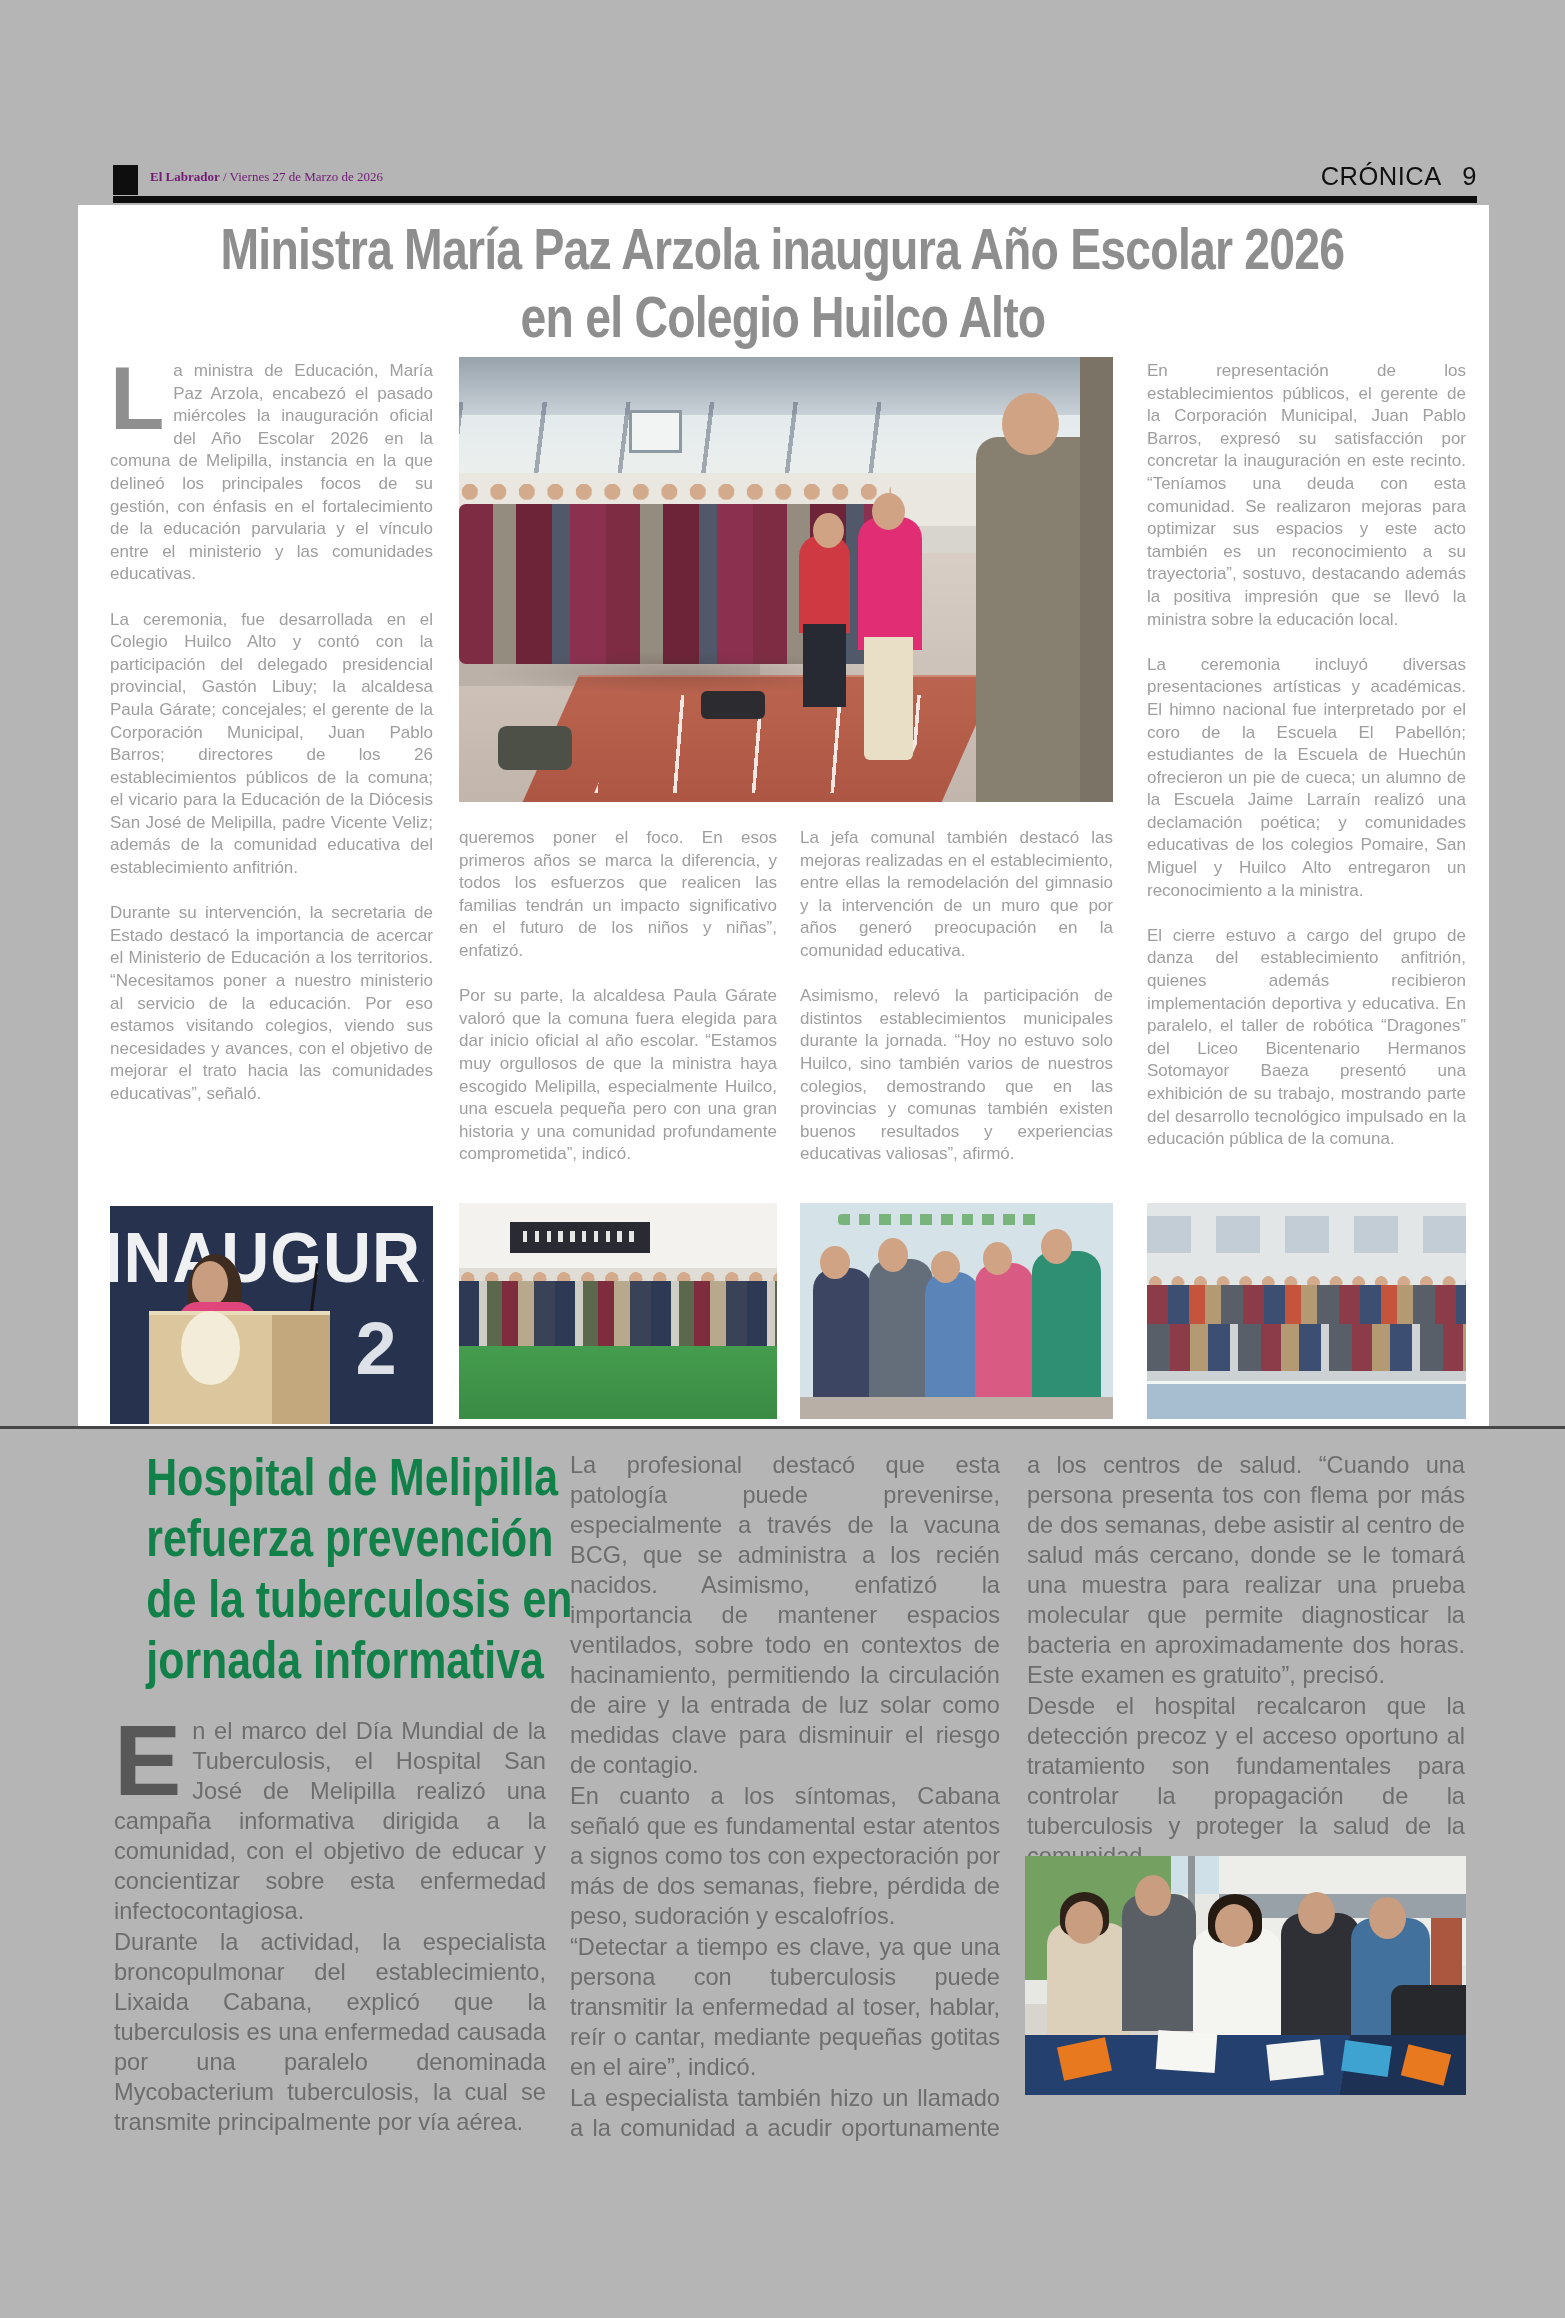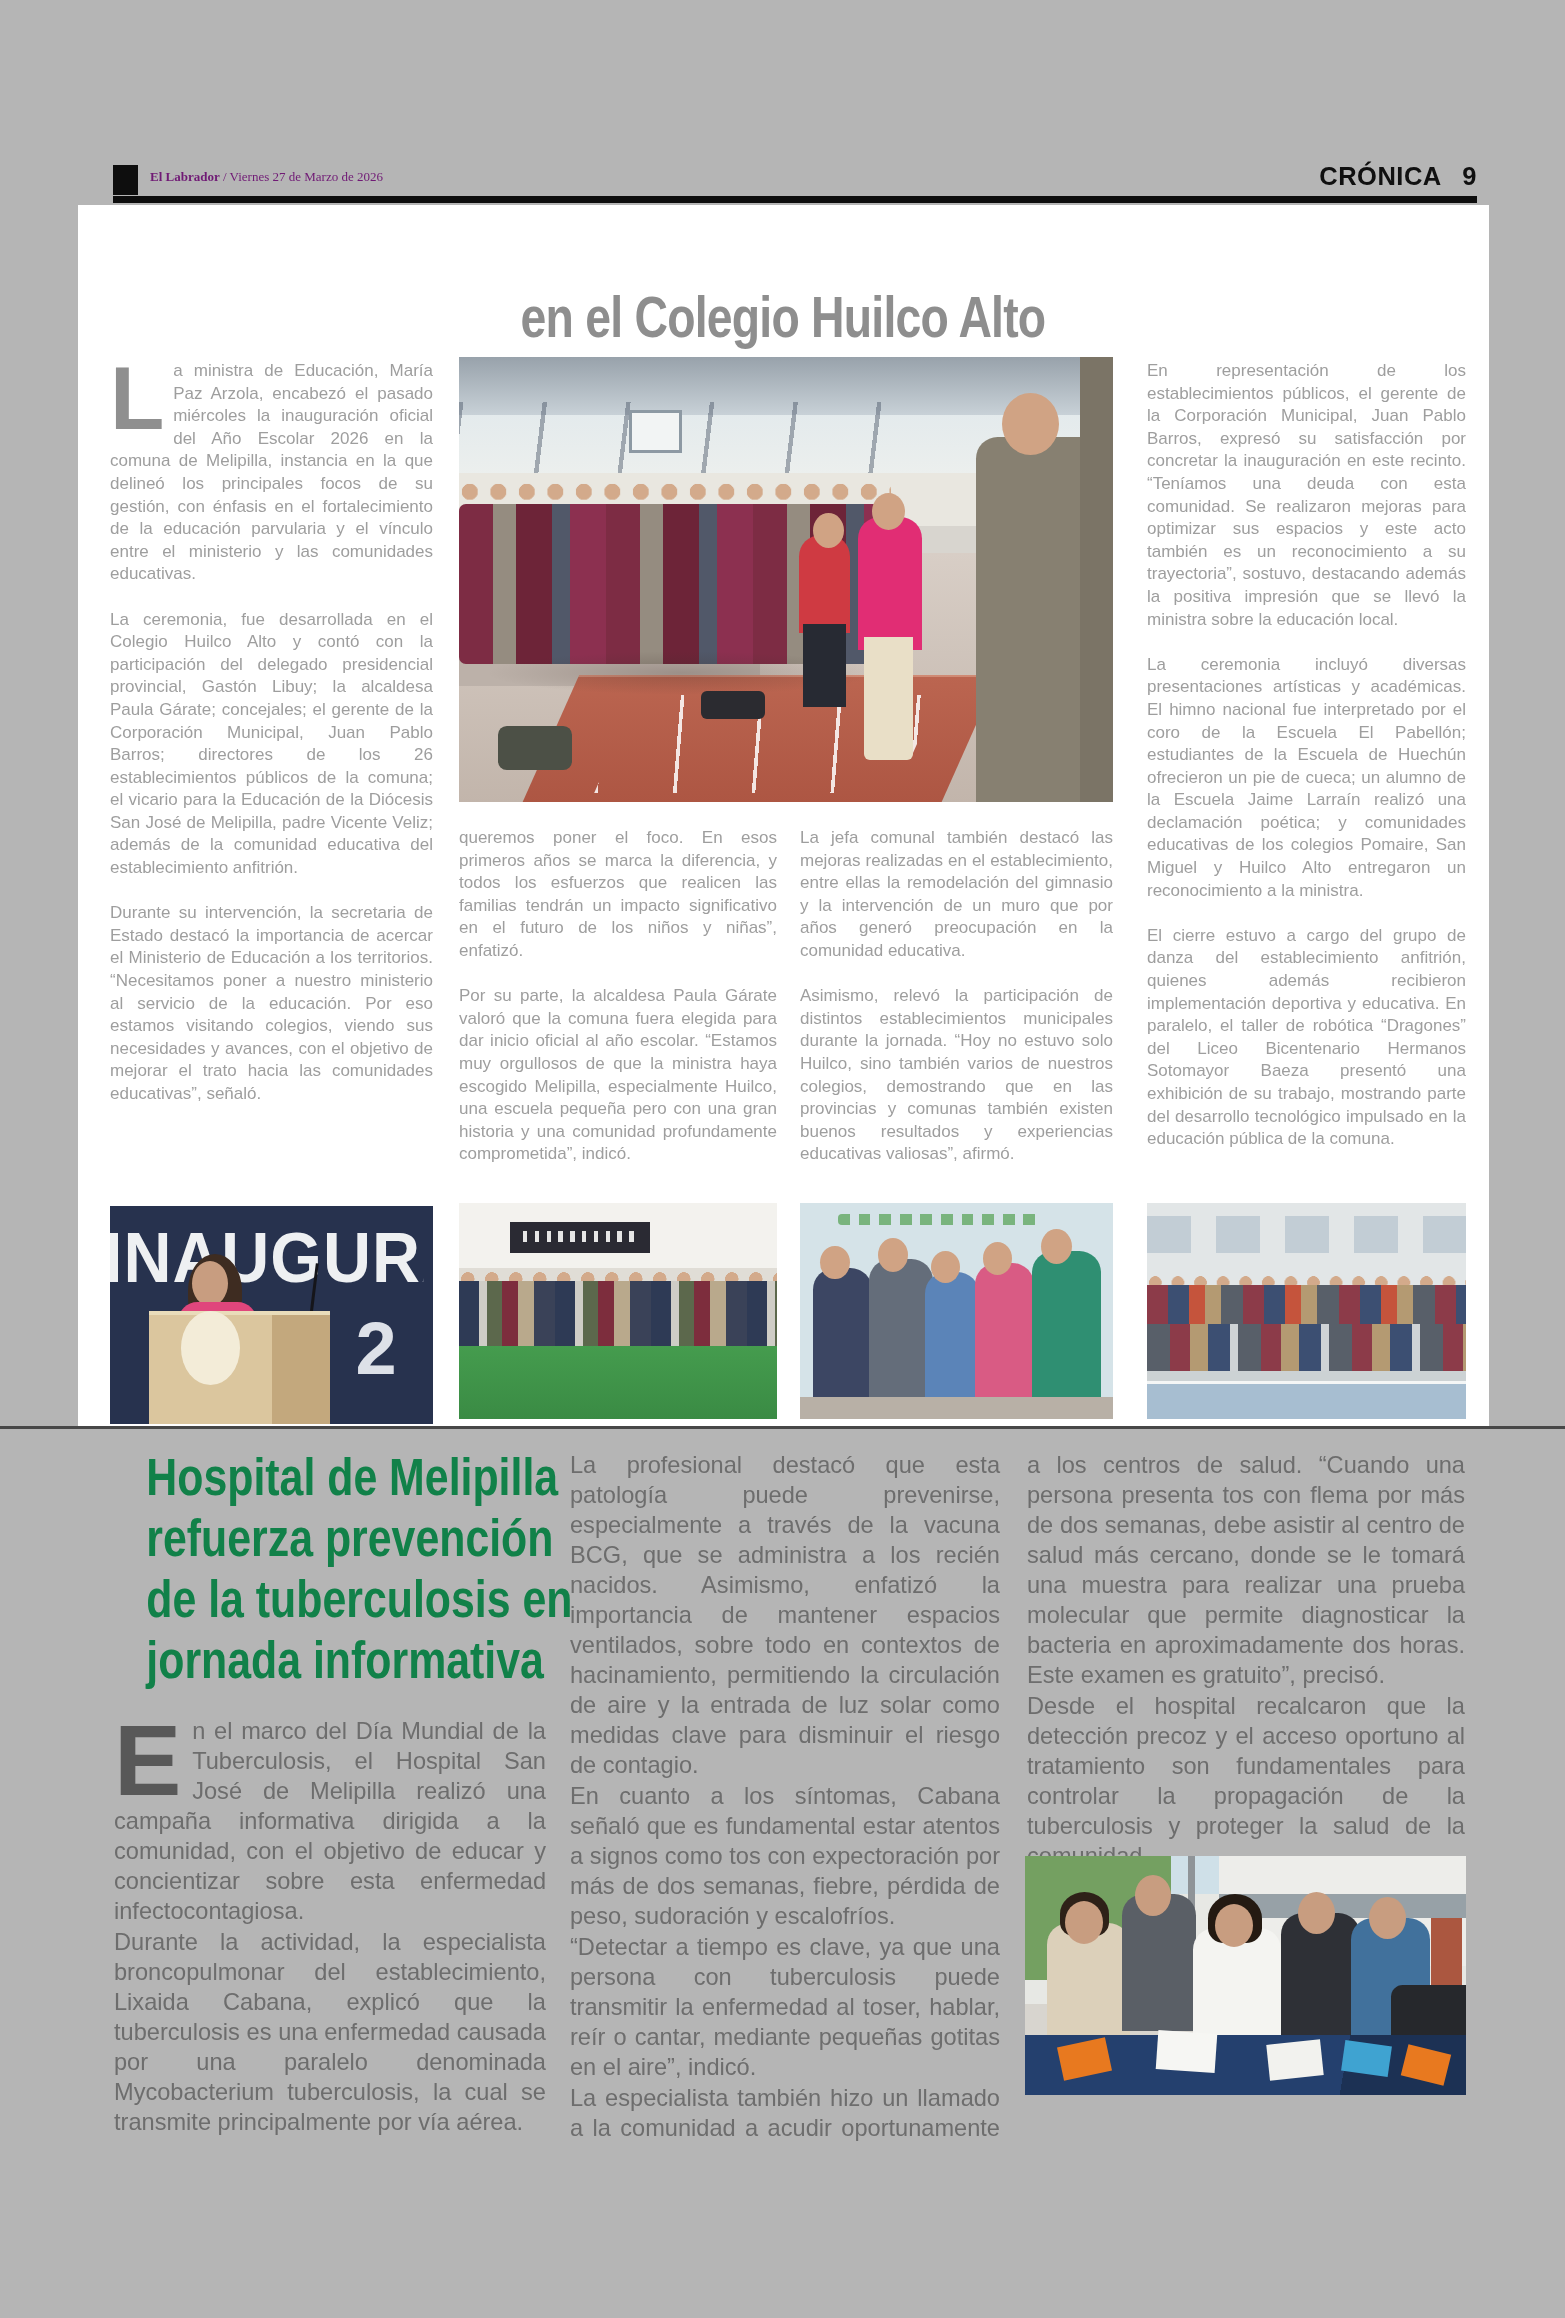--- a/index.html
+++ b/index.html
@@ -5,21 +5,21 @@
   html,body{margin:0;padding:0;background:#9a9a9a;}
   .page{position:relative;width:1565px;height:2319px;background:#b5b5b5;
         font-family:"Liberation Sans",sans-serif;overflow:hidden;}
   .abs{position:absolute;}
 
   
   .white-band{left:78px;top:205px;width:1411px;height:1223px;background:#ffffff;}
   .hdr-square{left:113px;top:165px;width:24.5px;height:30px;background:#0e0e0e;}
   .hdr-left{left:150px;top:169px;font-family:"Liberation Serif",serif;font-size:13px;color:#701a75;white-space:nowrap;}
   .hdr-left b{font-weight:700;}
-  .hdr-right{right:88px;top:162px;font-size:25.5px;font-weight:700;color:#101010;letter-spacing:0.5px;white-space:nowrap;}
+  .hdr-right{right:88px;top:162px;font-size:25.5px;font-weight:400;color:#101010;letter-spacing:0.5px;white-space:nowrap;}
   .hdr-right .pgnum{margin-left:20.6px;}
   .hdr-rule{left:113px;top:196px;width:1364px;height:6.9px;background:#0d0d0d;}
 
   
   .a1-headline{left:0;width:1565px;text-align:center;color:#8e8e8e;font-weight:700;}
   .a1-h1{top:219px;}
   .a1-h2{top:287px;}
   .a1-headline span{display:inline-block;font-size:58px;line-height:59px;transform:scaleX(.80);transform-origin:50% 50%;white-space:nowrap;letter-spacing:-1px;}
 
   .a1col{color:#9e9e9e;font-size:17px;line-height:22.6px;text-align:justify;}
@@ -155,20 +155,21 @@
 
 <div class="page">
 
   <div class="abs white-band"></div>
 
   <div class="abs hdr-square"></div>
   <div class="abs hdr-left"><b>El Labrador</b><span> / Viernes 27 de Marzo de  2026</span></div>
   <div class="abs hdr-right"><span>CRÓNICA</span><span class="pgnum">9</span></div>
   <div class="abs hdr-rule"></div>
 
+  <div class="abs a1-headline a1-h1"><span>Ministra María Paz Arzola inaugura Año Escolar 2026</span></div>
   <div class="abs a1-headline a1-h2"><span>en el Colegio Huilco Alto</span></div>
 
   <div class="abs a1col c1">
     <p><span class="dropL">L</span><span>a ministra de Educación, María Paz Arzola, encabezó el pasado miércoles la inauguración oficial del Año Escolar 2026 en la comuna de Melipilla, instancia en la que delineó los principales focos de su gestión, con énfasis en el fortalecimiento de la educación parvularia y el vínculo entre el ministerio y las comunidades educativas.</span></p>
     <p>La ceremonia, fue desarrollada en el Colegio Huilco Alto y contó con la participación del delegado presidencial provincial, Gastón Libuy; la alcaldesa Paula Gárate; concejales; el gerente de la Corporación Municipal, Juan Pablo Barros; directores de los 26 establecimientos públicos de la comuna; el vicario para la Educación de la Diócesis San José de Melipilla, padre Vicente Veliz; además de la comunidad educativa del establecimiento anfitrión.</p>
     <p>Durante su intervención, la secretaria de Estado destacó la importancia de acercar el Ministerio de Educación a los territorios. “Necesitamos poner a nuestro ministerio al servicio de la educación. Por eso estamos visitando colegios, viendo sus necesidades y avances, con el objetivo de mejorar el trato hacia las comunidades educativas”, señaló.</p>
   </div>
 
   <div class="abs photo pm">
     <div class="abs pm-sky"></div>

